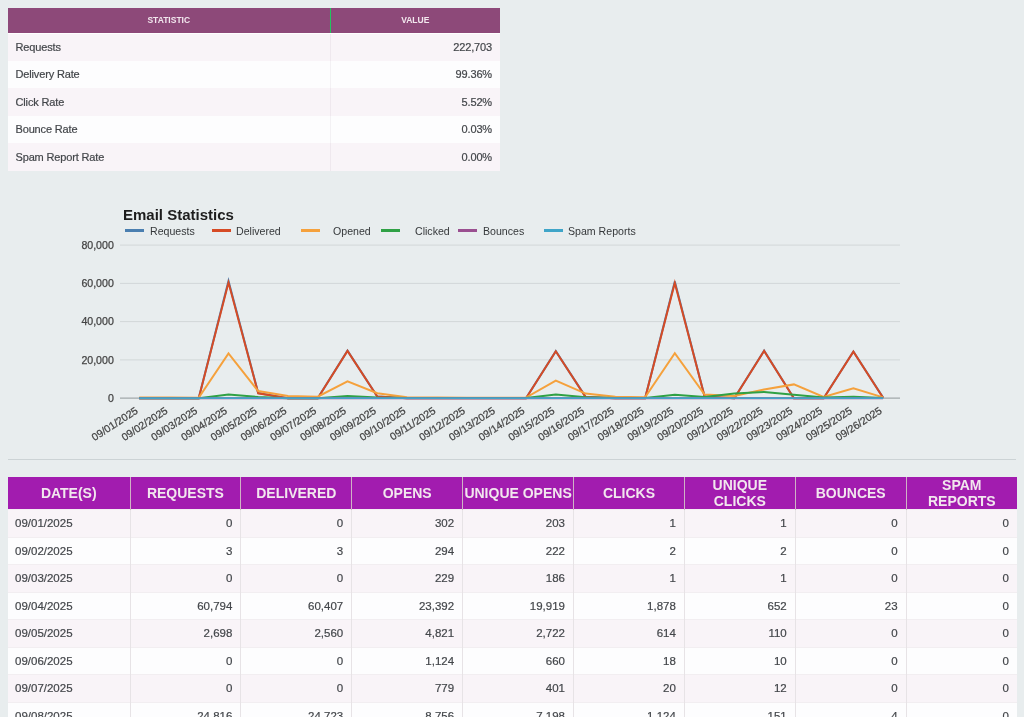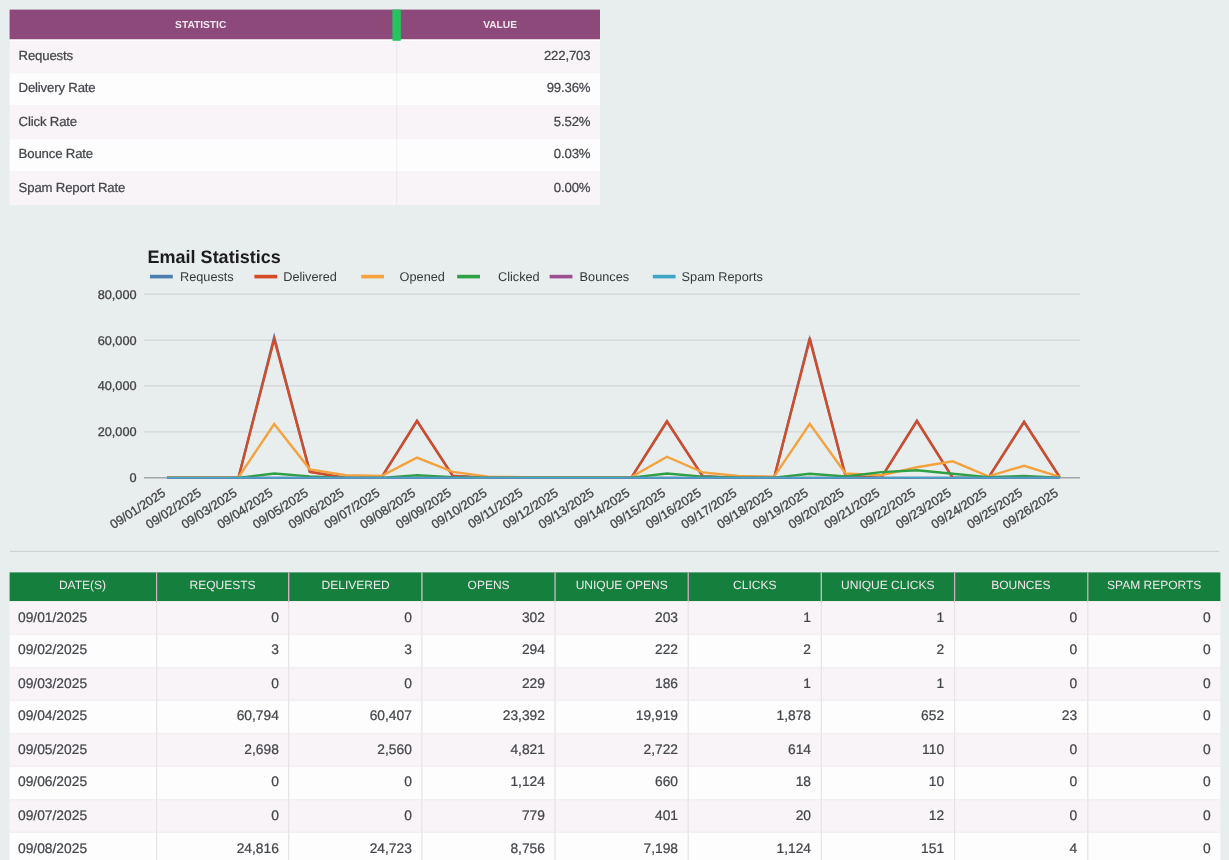--- a/index.html
+++ b/index.html
@@ -1,30 +1,30 @@
 <!DOCTYPE html>
 <html><head><meta charset="utf-8">
 <style>
 * { margin:0; padding:0; box-sizing:border-box; }
 html,body { width:1024px; height:717px; background:#e8edee; font-family:"Liberation Sans", sans-serif; overflow:hidden; }
 table { border-collapse:collapse; }
 #stats { position:absolute; left:8px; top:8px; width:492px; table-layout:fixed; }
 #stats th { background:#8d4979; color:#f2e7ee; font-size:8.5px; font-weight:bold; height:25px; border-bottom:1px solid #fff; }
-#stats th:first-child { width:322px; border-right:7px solid #22c55e; }
+#stats th:first-child { width:322px; border-right:1px solid #22c55e; }
 #stats td.r { border-left:1px solid rgba(120,90,110,0.07); }
 #stats td { height:27.5px; font-size:11px; color:#43464a; letter-spacing:-0.15px; -webkit-text-stroke:0.2px #43464a; }
 #stats tr:nth-child(even) td { background:#f9f4f8; }
 #stats tr:nth-child(odd) td { background:#fdfdfe; }
 td.l { text-align:left; padding-left:7.5px; }
 td.r { text-align:right; padding-right:8px; }
 #charttitle { position:absolute; left:123px; top:206.3px; font-size:15px; font-weight:bold; color:#1d1d1d; }
 .lmark { position:absolute; top:229px; width:19px; height:2.5px; }
 .ltext { position:absolute; top:225.3px; font-size:10.6px; color:#35383a; }
 #daily { position:absolute; left:8px; top:477px; width:1009px; table-layout:fixed; }
-#daily th { background:#15803d; color:#f2e7ee; font-size:10px; font-weight:normal; height:24px; border-left:1px solid #cfb3c5; }
+#daily th { background:#a21caf; color:#f2e7ee; font-size:14px; font-weight:bold; height:24px; border-left:1px solid #cfb3c5; }
 #daily th:first-child { width:122px; border-left:none; }
 #daily td { height:27.5px; font-size:11.5px; color:#43464a; -webkit-text-stroke:0.2px #43464a; border-left:1px solid #e7e3e6; border-top:1px solid #f2eef1; }
 #daily td:first-child { border-left:none; }
 #daily tr:nth-child(even) td { background:#f9f4f8; }
 #daily tr:nth-child(odd) td { background:#fdfdfe; }
 #daily td.l { padding-left:7px; }
 #daily td.r { padding-right:8px; }
 #sep { position:absolute; left:8px; top:459px; width:1008px; height:1px; background:#ccd3d5; }
 </style></head>
 <body>

